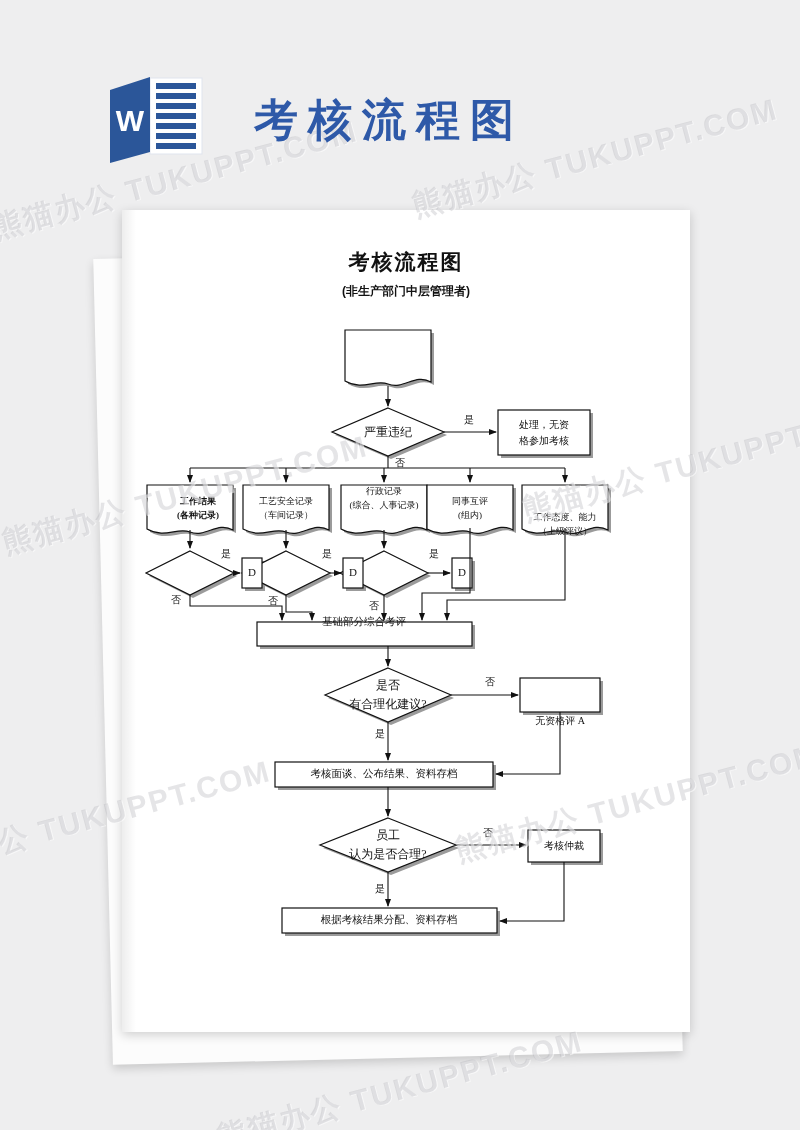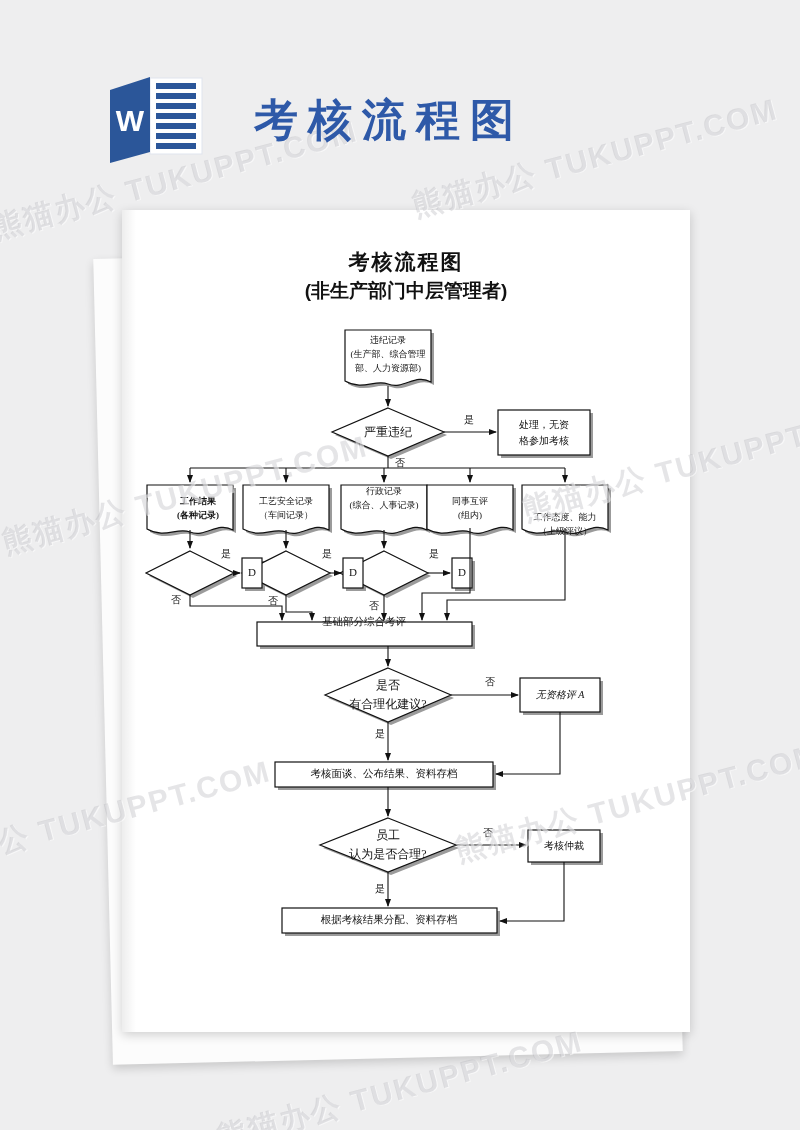--- a/index.html
+++ b/index.html
@@ -23,21 +23,21 @@
          box-shadow:0 3px 10px rgba(0,0,0,0.18);z-index:2;}
   .paper::before{content:"";position:absolute;left:0;top:0;bottom:0;width:14px;
                  background:linear-gradient(90deg,rgba(0,0,0,0.07),rgba(0,0,0,0));}
 
   .flow-svg{position:absolute;left:0;top:0;}
 
   
   .lbl{position:absolute;transform:translate(-50%,-50%);text-align:center;
        white-space:pre-line;color:#111;font-family:"Liberation Serif",serif;line-height:1.55;}
   .fc-title{font-family:"Liberation Sans",sans-serif;font-weight:bold;font-size:21px;letter-spacing:2px;}
-  .fc-sub{font-family:"Liberation Sans",sans-serif;font-weight:bold;font-size:19px;}
+  .fc-sub{font-family:"Liberation Sans",sans-serif;font-weight:bold;font-size:12px;}
   .t9{font-size:9px;} .t95{font-size:12px;} .t10{font-size:10px;} .t105{font-size:10.5px;}
   .t11{font-size:11px;}
 </style>
 </head>
 <body>
 
 <div class="stage">
 
   <div class="wm" style="left:175px;top:180px;">熊猫办公 TUKUPPT.COM</div>
   <div class="wm" style="left:595px;top:158px;">熊猫办公 TUKUPPT.COM</div>
@@ -151,23 +151,20 @@
         <path d="M266,577 V606" marker-end="url(#arr)"></path>
         <path d="M334,635 H404" marker-end="url(#arr)"></path>
         <path d="M442,652 V711 H378" marker-end="url(#arr)"></path>
         <path d="M266,662 V696" marker-end="url(#arr)"></path>
       </g>
     </svg>
 
     <div class="lbl fc-title" style="left:284px;top:52px;">考核流程图</div>
     <div class="lbl fc-sub" style="left:284px;top:81px;">(非生产部门中层管理者)</div>
 
-    <div class="lbl t9" style="left:266px;top:145px;width:90px;">违纪记录
-(生产部、综合管理
-部、人力资源部)</div>
     <div class="lbl t95" style="left:266px;top:222px;">严重违纪</div>
     <div class="lbl t10" style="left:347px;top:210px;">是</div>
     <div class="lbl t10" style="left:422px;top:222px;width:82px;">处理，无资
 格参加考核</div>
     <div class="lbl t10" style="left:278px;top:253px;">否</div>
 
     <div class="lbl t9" style="left:76px;top:299px;font-weight:bold;">工作结果
 (各种记录)</div>
     <div class="lbl t9" style="left:164px;top:299px;">工艺安全记录
 （车间记录）</div>
@@ -186,21 +183,21 @@
     <div class="lbl t11" style="left:340px;top:363px;">D</div>
     <div class="lbl t10" style="left:54px;top:390px;">否</div>
     <div class="lbl t10" style="left:151px;top:391px;">否</div>
     <div class="lbl t10" style="left:252px;top:396px;">否</div>
 
     <div class="lbl t105" style="left:242px;top:412px;">基础部分综合考评</div>
 
     <div class="lbl t95" style="left:266px;top:485px;">是否
 有合理化建议?</div>
     <div class="lbl t10" style="left:368px;top:472px;">否</div>
-    <div class="lbl t10" style="left:438px;top:485px;font-style:italic;">无资格评 A</div>
+    <div class="lbl t10" style="left:438px;top:511px;">无资格评 A</div>
     <div class="lbl t10" style="left:258px;top:524px;">是</div>
 
     <div class="lbl t105" style="left:262px;top:564px;">考核面谈、公布结果、资料存档</div>
 
     <div class="lbl t95" style="left:266px;top:635px;">员工
 认为是否合理?</div>
     <div class="lbl t10" style="left:366px;top:623px;">否</div>
     <div class="lbl t10" style="left:442px;top:636px;">考核仲裁</div>
     <div class="lbl t10" style="left:258px;top:679px;">是</div>
 

